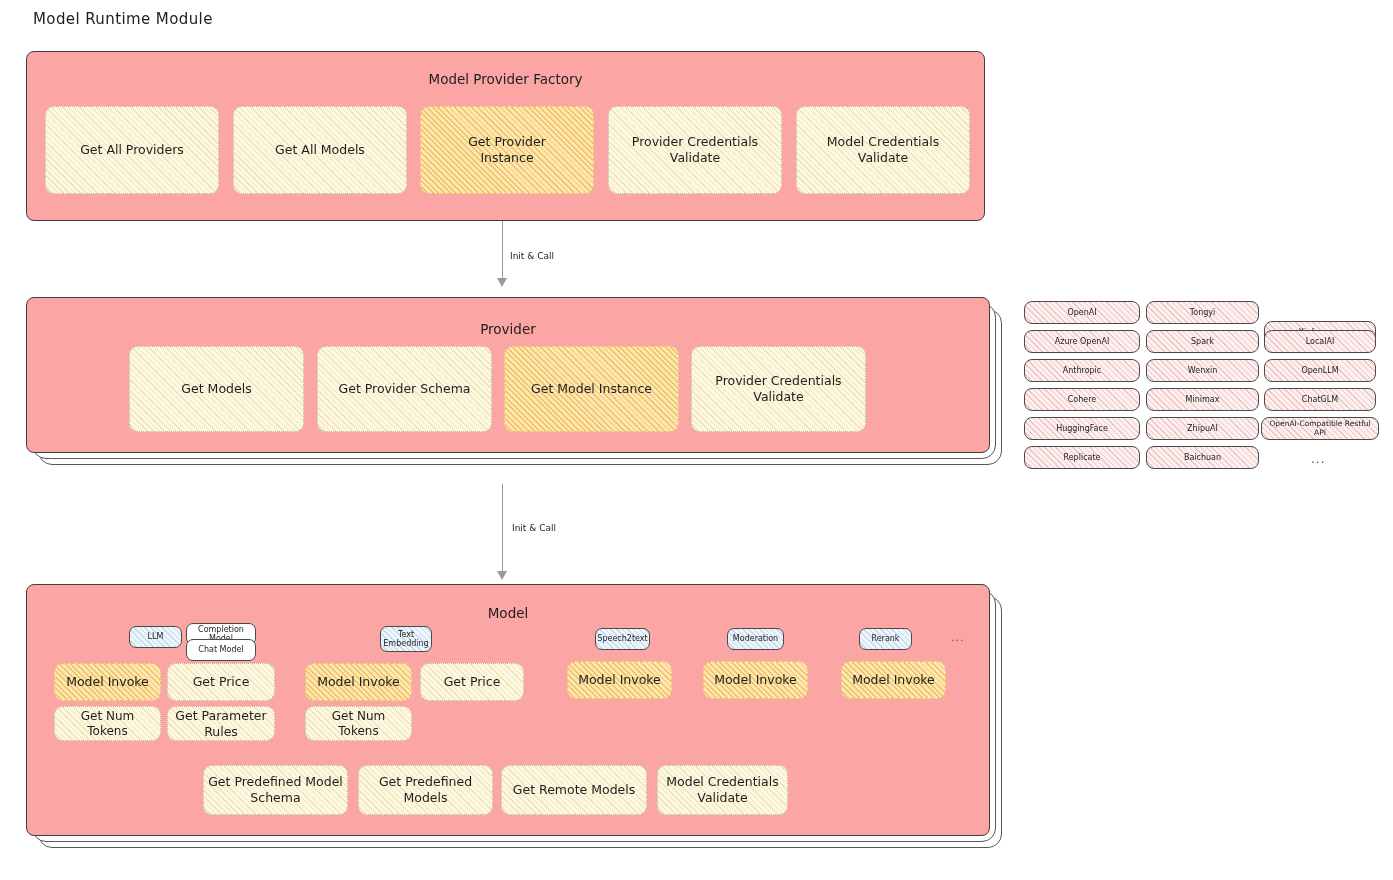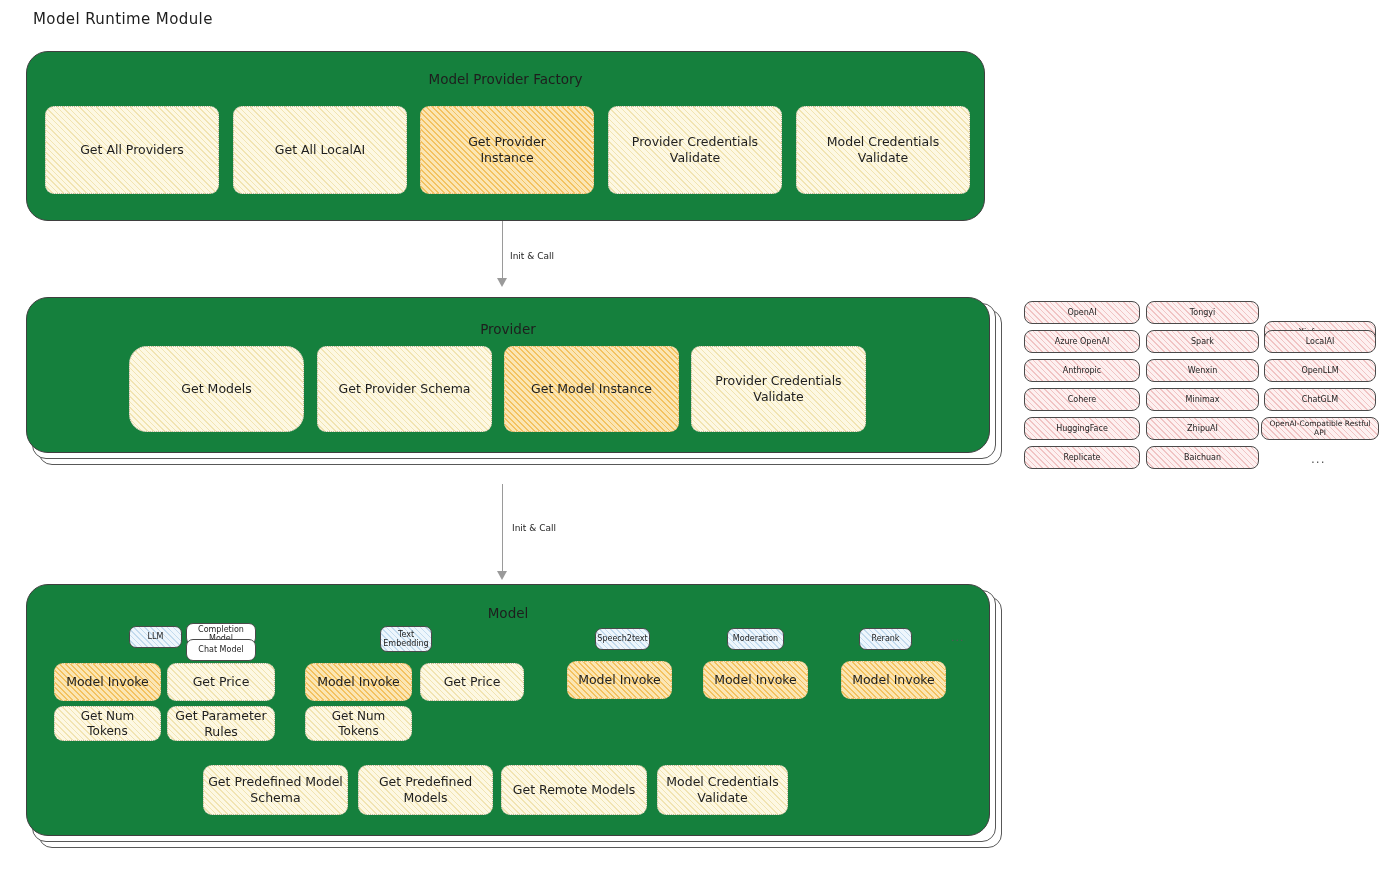--- a/index.html
+++ b/index.html
@@ -11,21 +11,21 @@
   }
   .abs{position:absolute;box-sizing:border-box;}
 
   
   #page-title{
     left:33px;top:10px;font-size:15px;letter-spacing:.4px;color:#1e1e1e;
   }
 
   
   .container{
-    border:1.3px solid #3f3f3f;border-radius:22px;background:#15803d;
+    border:1.3px solid #3f3f3f;border-radius:8px;background:#fca5a5;
   }
   .container-stack{
     border:1.2px solid #585858;border-radius:14px;background:#ffffff;
   }
   .container-title{
     position:absolute;left:0;right:0;text-align:center;font-size:13.5px;color:#1e1e1e;
   }
 
   
   .node{
@@ -90,21 +90,21 @@
 <div class="abs" id="page-title">Model Runtime Module</div>
 
 <div class="abs container" style="left:26px;top:51px;width:959px;height:170px;">
   <div class="container-title" style="top:19px;">Model Provider Factory</div>
 </div>
 
 <div class="node fill-light" style="left:45px;top:106px;width:174px;height:88px;">
   <span>Get All Providers</span>
 </div>
 <div class="node fill-light" style="left:233px;top:106px;width:174px;height:88px;">
-  <span>Get All LocalAI</span>
+  <span>Get All Models</span>
 </div>
 <div class="node fill-strong" style="left:420px;top:106px;width:174px;height:88px;">
   <span style="max-width:120px;">Get Provider Instance</span>
 </div>
 <div class="node fill-light" style="left:608px;top:106px;width:174px;height:88px;">
   <span style="max-width:130px;">Provider Credentials Validate</span>
 </div>
 <div class="node fill-light" style="left:796px;top:106px;width:174px;height:88px;">
   <span style="max-width:120px;">Model Credentials Validate</span>
 </div>
@@ -112,21 +112,21 @@
 <div class="arrow-line" style="left:502px;top:221px;height:60px;"></div>
 <div class="arrow-head" style="left:497px;top:278px;"></div>
 <div class="arrow-label" style="left:470px;top:251px;">Init &amp; Call</div>
 
 <div class="abs container-stack" style="left:38px;top:309px;width:964px;height:156px;"></div>
 <div class="abs container-stack" style="left:32px;top:303px;width:964px;height:156px;"></div>
 <div class="abs container" style="left:26px;top:297px;width:964px;height:156px;">
   <div class="container-title" style="top:23px;">Provider</div>
 </div>
 
-<div class="node fill-light" style="left:129px;top:346px;width:175px;height:86px;border-radius:18px;">
+<div class="node fill-light" style="left:129px;top:346px;width:175px;height:86px;">
   <span>Get Models</span>
 </div>
 <div class="node fill-light" style="left:317px;top:346px;width:175px;height:86px;">
   <span>Get Provider Schema</span>
 </div>
 <div class="node fill-strong" style="left:504px;top:346px;width:175px;height:86px;">
   <span>Get Model Instance</span>
 </div>
 <div class="node fill-light" style="left:691px;top:346px;width:175px;height:86px;">
   <span style="max-width:135px;">Provider Credentials Validate</span>

